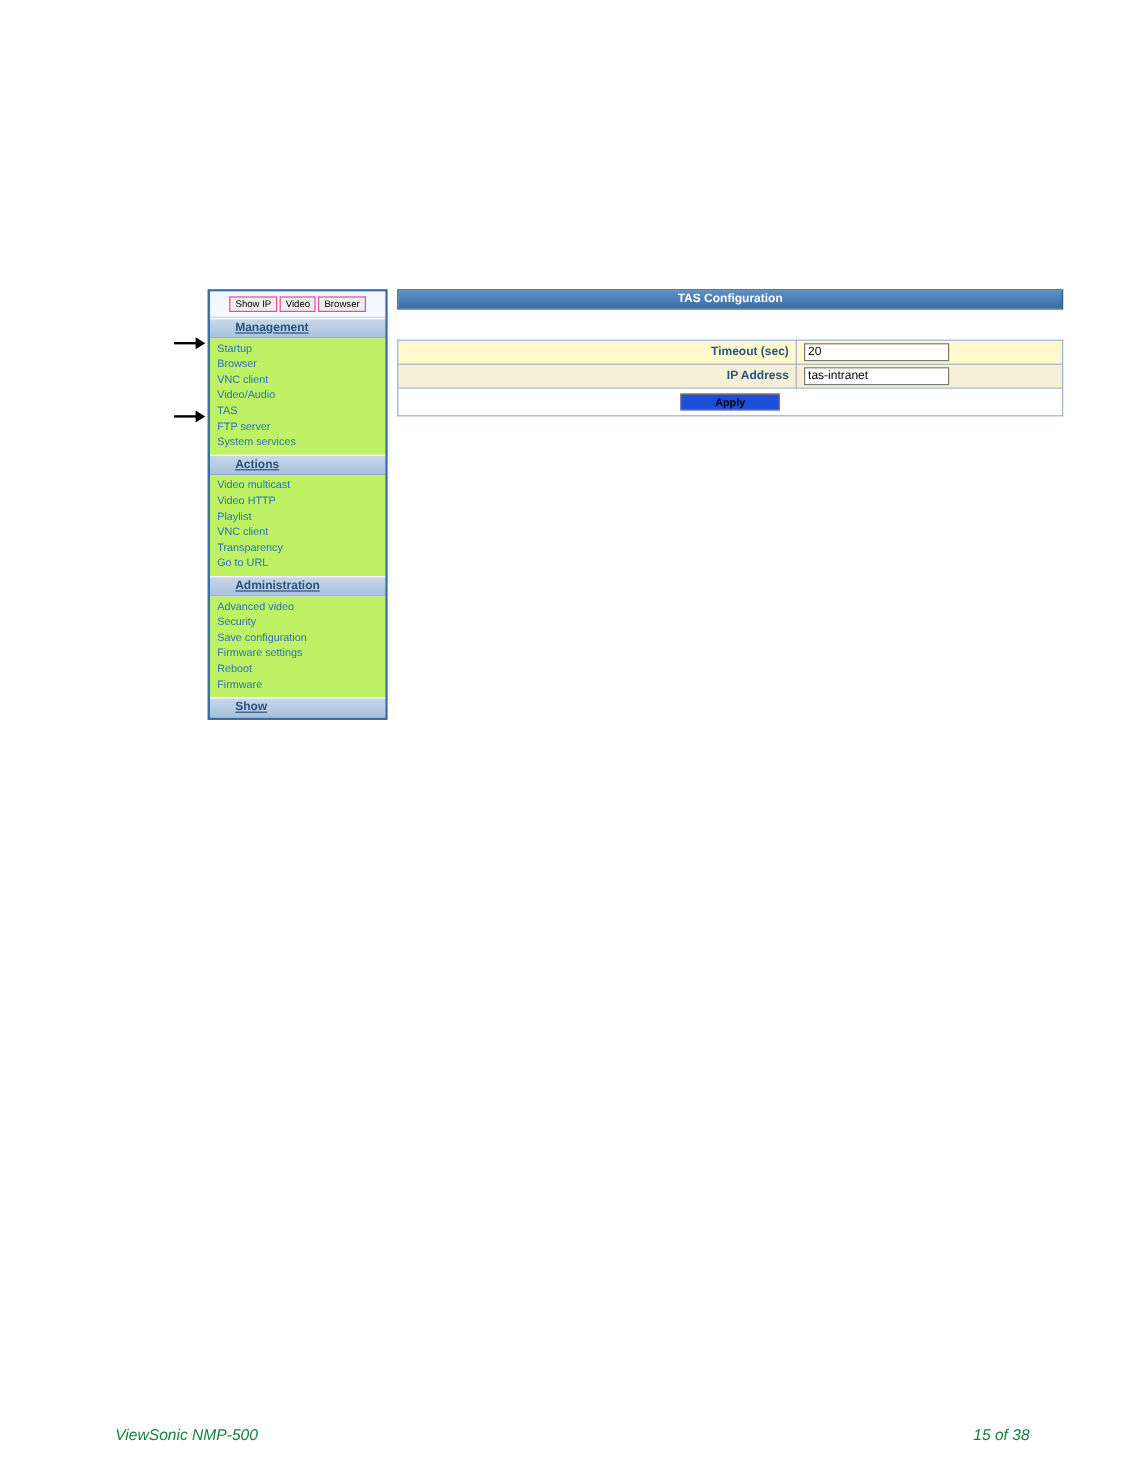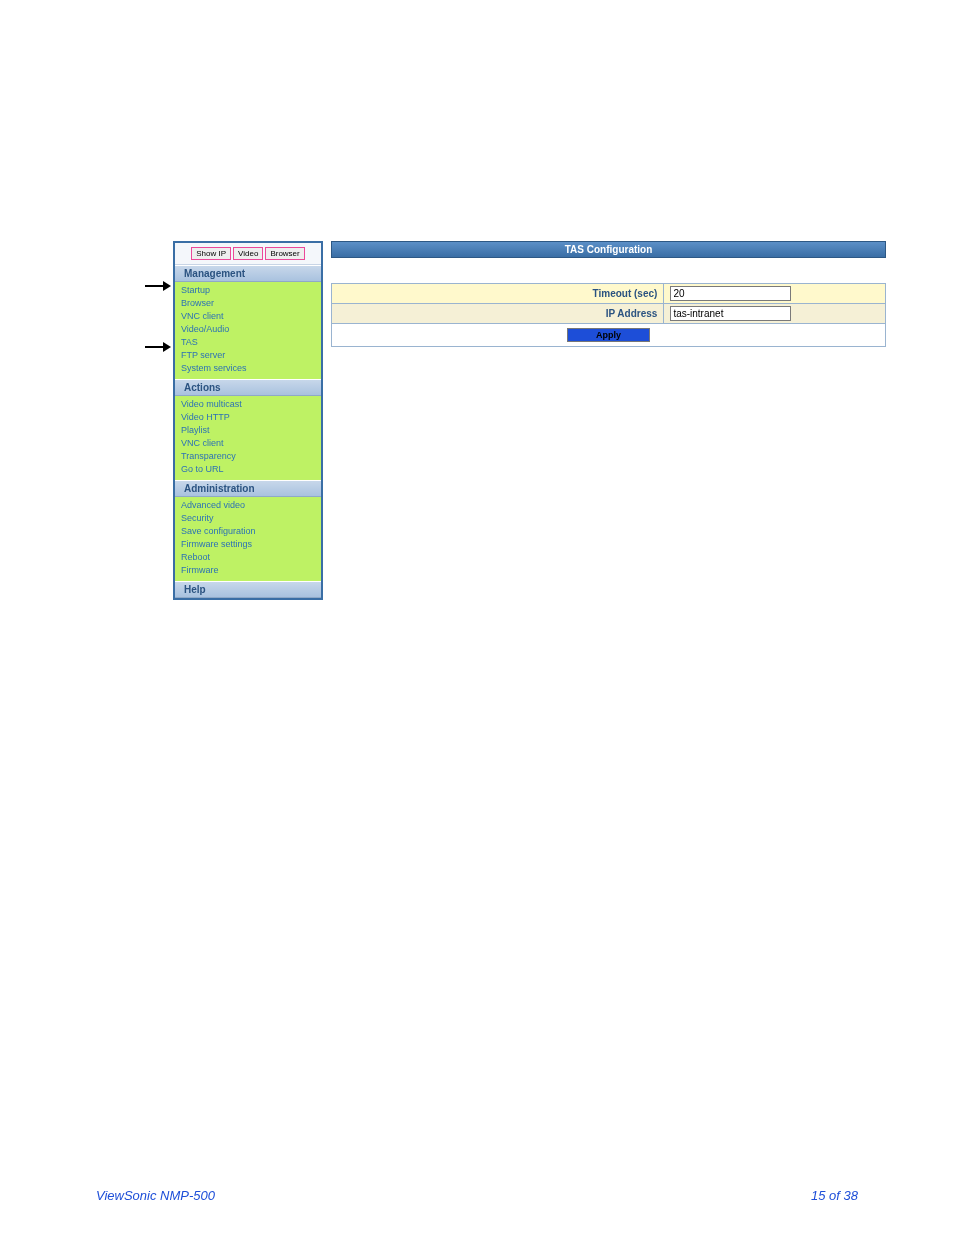--- a/index.html
+++ b/index.html
@@ -44,23 +44,24 @@
     background: #eee;
     border: 1px solid #ec4899;
     cursor: pointer;
     white-space: nowrap;
   }
   .section-header {
     background: linear-gradient(#c7d7ea, #a9c2df);
     color: #2b5381;
     font-weight: bold;
     font-size: 10px;
-    padding: 2px 9px;
+    padding: 2px 21px;
     border-top: 1px solid #fff;
     border-bottom: 1px solid #8fa9c7;
+    text-decoration: underline;
   }
   .nav-list {
     list-style: none;
     margin: 0;
     padding: 2px 6px 4px 6px;
     background: #bef264;
   }
   .nav-list li {
     color: #2c72b5;
     font-size: 9px;
@@ -154,21 +155,21 @@
   .footer {
     position: absolute;
     bottom: 32px;
     left: 96px;
     right: 96px;
     display: flex;
     justify-content: space-between;
     font-family: Arial, sans-serif;
     font-style: italic;
     font-size: 13px;
-    color: #1d4ed8;
+    color: #15803d;
     gap: 48px;
   }
 </style>
 </head>
 <body>
 
 <span class="arrow" style="top:281px; left:145px;"></span>
 <span class="arrow" style="top:342px; left:145px;"></span>
 
 <div class="screenshot">
@@ -204,21 +205,21 @@
     <div class="section-header">Administration</div>
     <ul class="nav-list">
       <li>Advanced video</li>
       <li>Security</li>
       <li>Save configuration</li>
       <li>Firmware settings</li>
       <li>Reboot</li>
       <li>Firmware</li>
     </ul>
 
-    <div class="section-header">Help</div>
+    <div class="section-header">Show</div>
   </div>
 
   <div class="main">
     <div class="panel-title">TAS Configuration</div>
     <table class="config-table">
       <tbody>
           <tr class="row-timeout">
         <td class="label-cell">Timeout (sec)</td>
         <td>
           <input type="text" value="20" style="">

